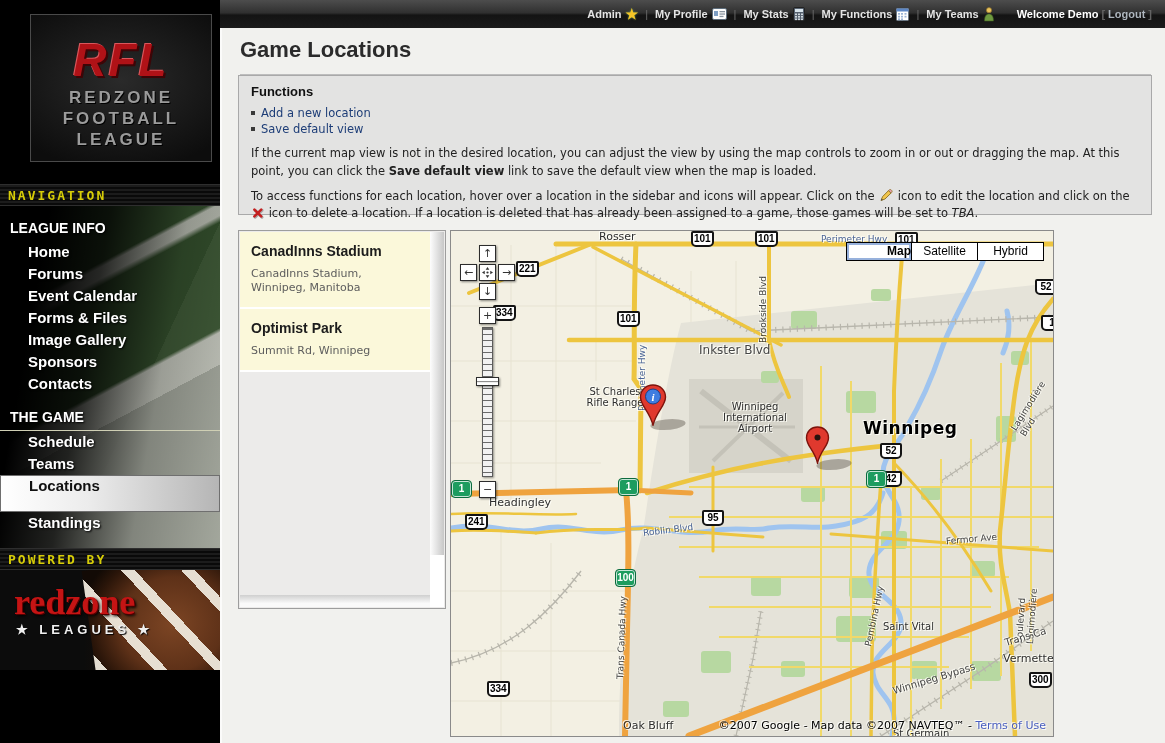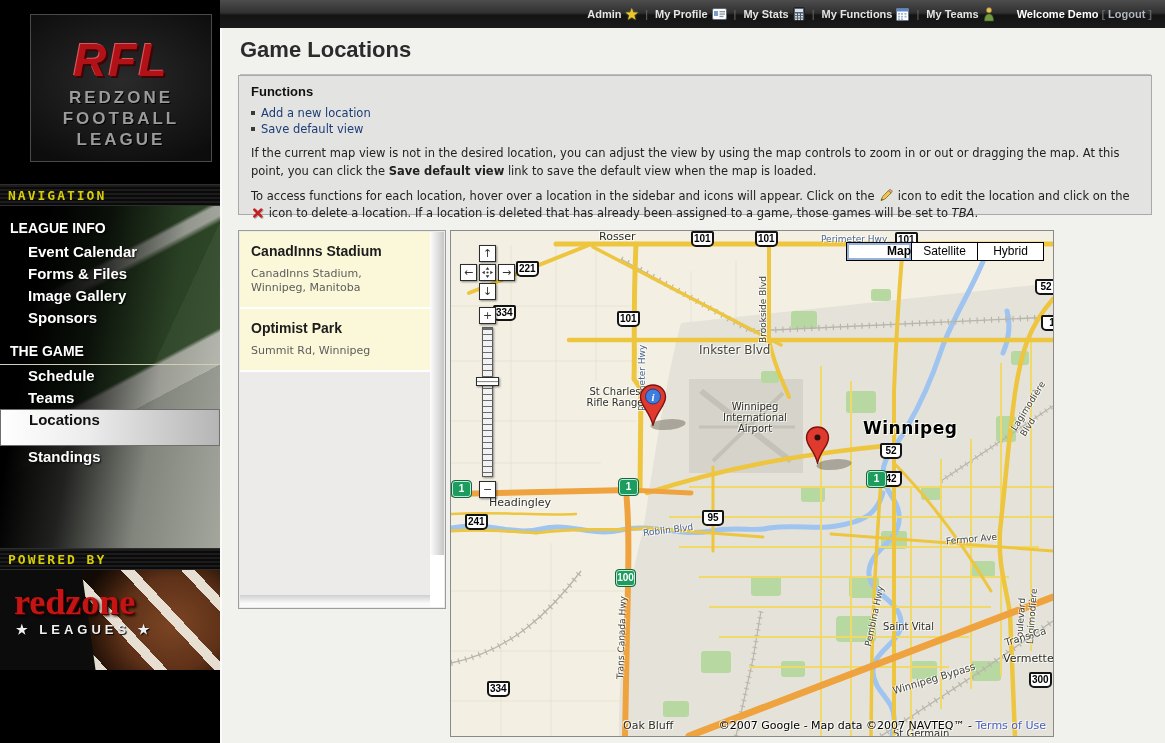--- a/index.html
+++ b/index.html
@@ -427,24 +427,27 @@
     <div class="logo-box">
       <div class="logo-acr">RFL</div>
       <div class="logo-line">REDZONE</div>
       <div class="logo-line">FOOTBALL</div>
       <div class="logo-line">LEAGUE</div>
     </div>
     <div class="led-bar nav-banner">NAVIGATION</div>
     <div class="nav-zone">
       <div class="side-header">LEAGUE INFO</div>
       <ul class="side-list">
+        <li>Home</li>
+        <li>Forums</li>
         <li>Event Calendar</li>
         <li>Forms &amp; Files</li>
         <li>Image Gallery</li>
         <li>Sponsors</li>
+        <li>Contacts</li>
       </ul>
       <div class="side-header game">THE GAME</div>
       <ul class="side-list">
         <li>Schedule</li>
         <li>Teams</li>
         <li class="selected">Locations</li>
         <li>Standings</li>
       </ul>
     </div>
     <div class="led-bar powered-banner">POWERED BY</div>

